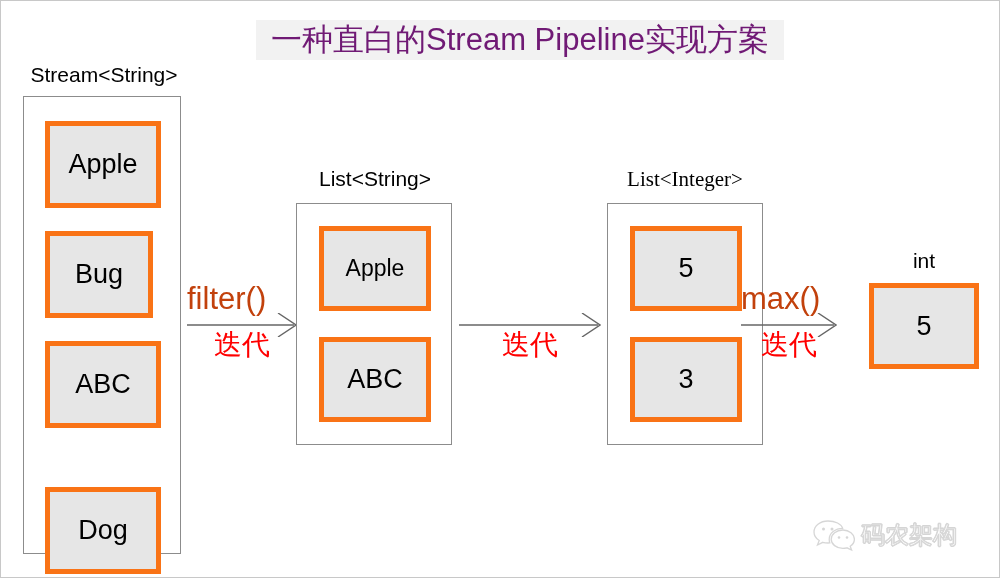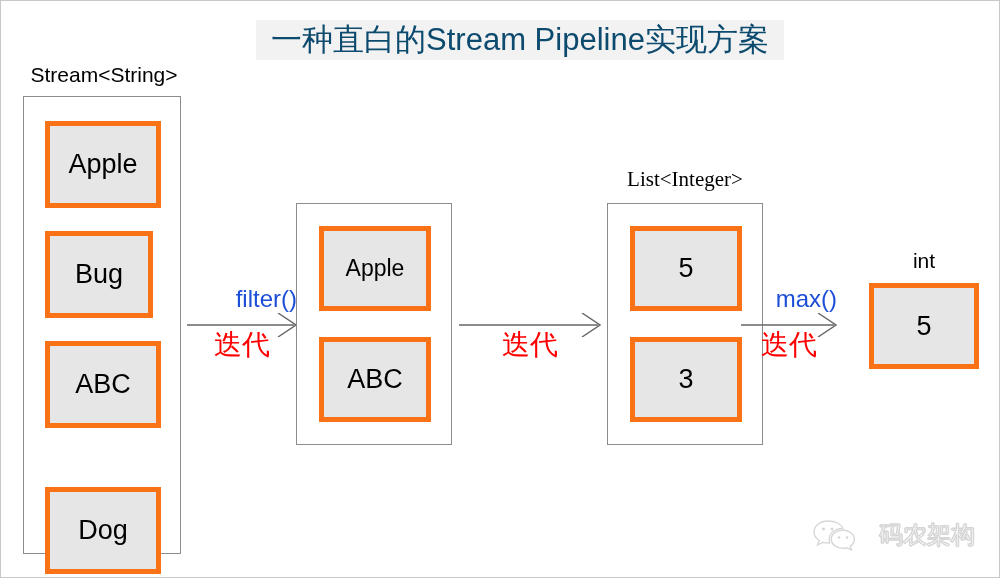--- a/index.html
+++ b/index.html
@@ -21,21 +21,21 @@
   }
 
   
   .title {
     position: absolute;
     left: 255px;
     top: 19px;
     width: 528px;
     height: 40px;
     background: #f2f2f2;
-    color: #0c4a6e;
+    color: #701a75;
     font-size: 31px;
     line-height: 40px;
     text-align: center;
     white-space: nowrap;
     letter-spacing: 0px;
   }
 
   
   .caption {
     position: absolute;
@@ -71,23 +71,23 @@
 
   
   .arrow-group {
     position: absolute;
   }
   .arrow-op {
     position: absolute;
     left: 0;
     top: 0;
     width: 100%;
-    text-align: right;
-    color: #1d4ed8;
-    font-size: 24px;
+    text-align: left;
+    color: #c2410c;
+    font-size: 31px;
     line-height: 28px;
     white-space: nowrap;
   }
   .arrow-svg {
     position: absolute;
     left: 0;
     top: 28px;
     display: block;
   }
   .arrow-sub {
@@ -104,21 +104,21 @@
 
   
   .watermark {
     position: absolute;
     left: 812px;
     top: 512px;
     width: 176px;
     height: 44px;
     display: flex;
     align-items: center;
-    gap: 24px;
+    gap: 6px;
     opacity: 0.55;
   }
   .watermark-text {
     color: #ffffff;
     font-size: 24px;
     line-height: 30px;
     white-space: nowrap;
     -webkit-text-stroke: 1px #b5b5b5;
     text-shadow:
       -1px 0 #b5b5b5, 1px 0 #b5b5b5,
@@ -147,20 +147,21 @@
 
   <div class="arrow-group" style="left:186px; top:284px; width:110px; height:80px;">
     <div class="arrow-op">filter()</div>
     <svg class="arrow-svg" width="110" height="24" viewBox="0 0 110 24">
       <line x1="0" y1="12" x2="107" y2="12" stroke="#666666" stroke-width="1.4"></line>
       <polyline points="91,0 109,12 91,24" fill="none" stroke="#666666" stroke-width="1.4"></polyline>
     </svg>
     <div class="arrow-sub">迭代</div>
   </div>
 
+  <div class="caption" style="left:298px; top:166px; width:152px;">List&lt;String&gt;</div>
 
   <div class="container-box" style="left:295px; top:202px; width:156px; height:242px;">
 
     <div class="cell fs-md" style="left:22px; top:22px; width:112px; height:85px;">Apple</div>
 
     <div class="cell fs-lg" style="left:22px; top:133px; width:112px; height:85px;">ABC</div>
   </div>
 
   <div class="arrow-group" style="left:458px; top:284px; width:142px; height:80px;">
     <svg class="arrow-svg" width="142" height="24" viewBox="0 0 142 24">

